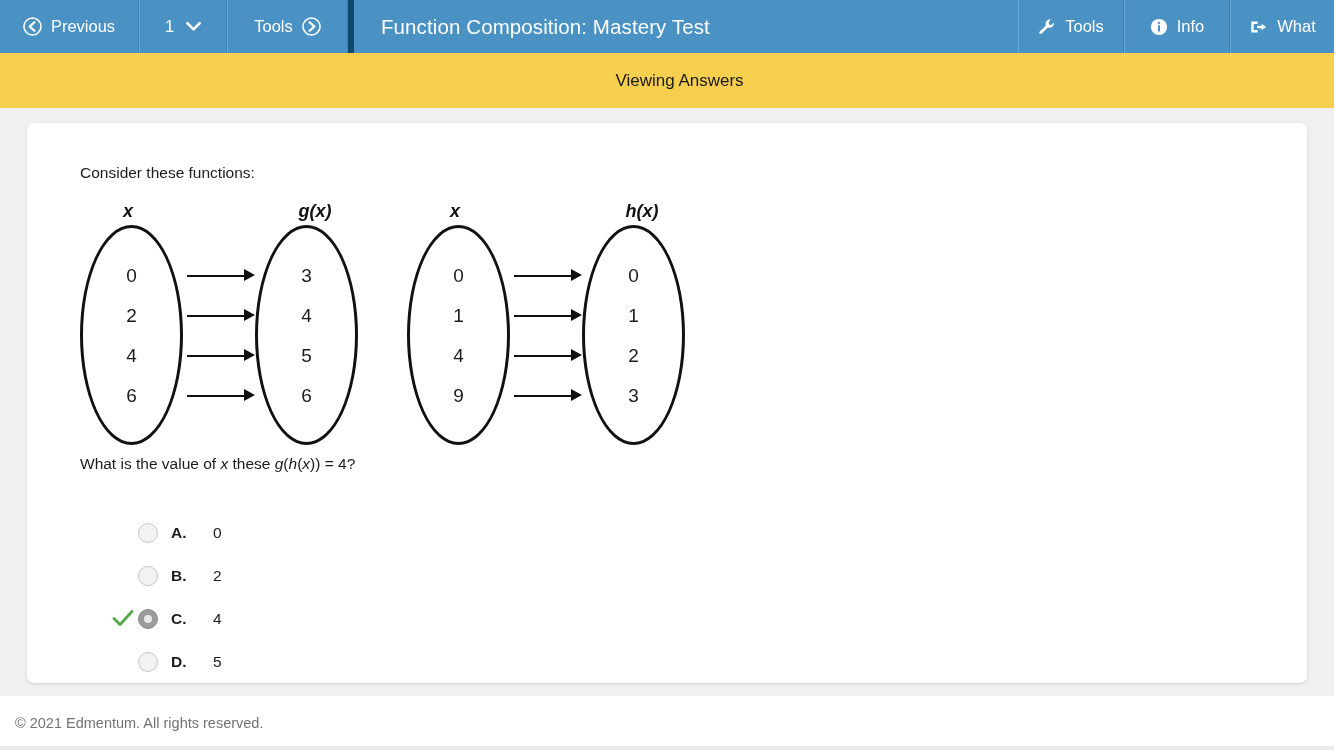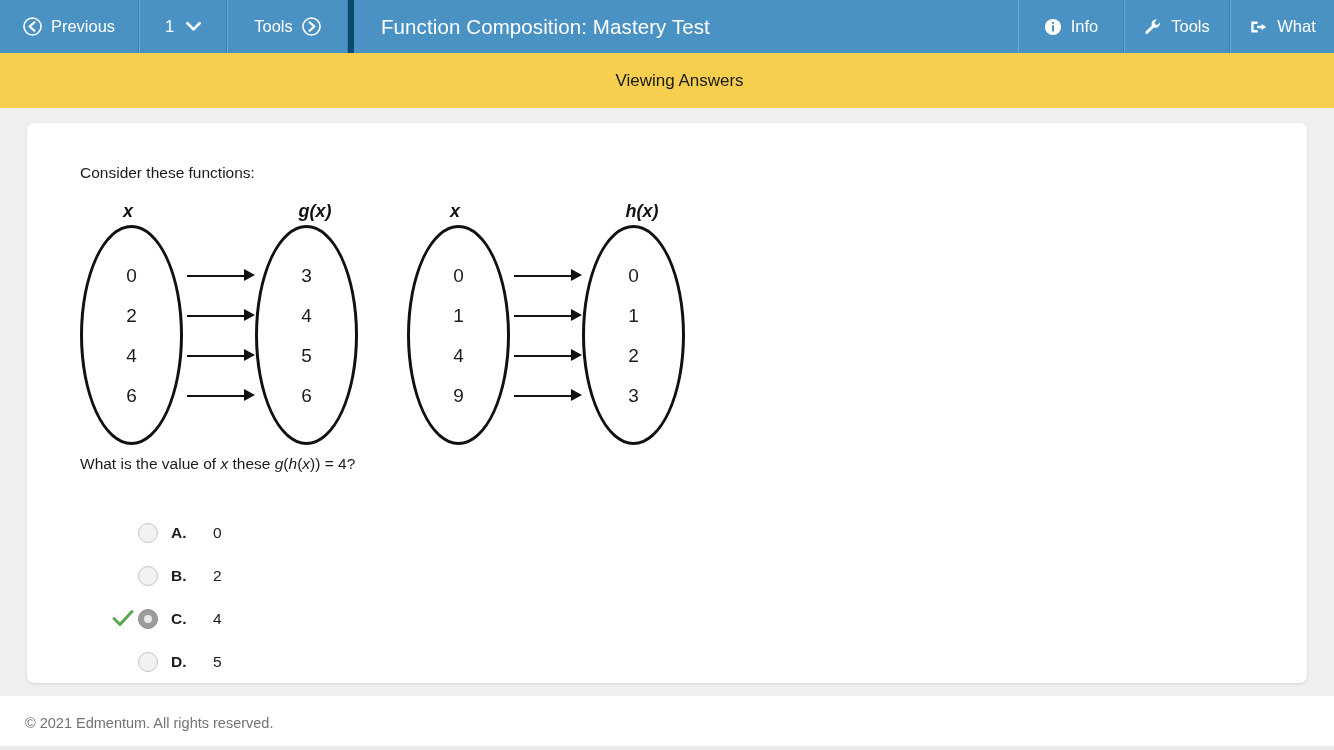--- a/index.html
+++ b/index.html
@@ -264,21 +264,21 @@
   .footer {
     position: absolute;
     top: 696px; left: 0;
     width: 1334px;
     height: 54px;
     background: #ffffff;
     display: flex;
     align-items: center;
   }
   .footer-text {
-    padding-left: 25px;
+    padding-left: 15px;
     font-size: 14.5px;
     color: #737373;
   }
   .scrollbar-track {
     position: absolute;
     bottom: 0; left: 0;
     width: 1334px; height: 4px;
     background: #ebebeb;
   }
 </style>
@@ -311,40 +311,40 @@
     <span class="icon">
       <svg width="19" height="19" viewBox="0 0 20 20">
         <circle cx="10" cy="10" r="9" fill="none" stroke="#ffffff" stroke-width="1.7"></circle>
         <path d="M8 5.5 L13 10 L8 14.5" fill="none" stroke="#ffffff" stroke-width="2.4" stroke-linecap="round" stroke-linejoin="round"></path>
       </svg>
     </span>
   </div>
 
   <div class="title-wrap">
     <span class="title-text">Function Composition: Mastery Test</span>
+  </div>
+
+  <div class="nav-btn tools">
+    <span class="icon">
+      <svg width="18" height="18" viewBox="0 0 20 20">
+        <path d="M14.3 1.6a5 5 0 0 0-5.6 6.6L1.9 15a1.6 1.6 0 0 0 2.3 2.3l6.8-6.8a5 5 0 0 0 6.6-5.6l-2.8 2.8-2.4-.6-.6-2.4z" fill="#ffffff"></path>
+      </svg>
+    </span>
+    <span>Tools</span>
   </div>
 
   <div class="nav-btn info">
     <span class="icon">
       <svg width="18" height="18" viewBox="0 0 20 20">
         <circle cx="10" cy="10" r="9" fill="#ffffff"></circle>
         <rect x="8.9" y="8" width="2.2" height="7" fill="#4a92c4"></rect>
         <circle cx="10" cy="5.4" r="1.3" fill="#4a92c4"></circle>
       </svg>
     </span>
     <span>Info</span>
-  </div>
-
-  <div class="nav-btn tools">
-    <span class="icon">
-      <svg width="18" height="18" viewBox="0 0 20 20">
-        <path d="M14.3 1.6a5 5 0 0 0-5.6 6.6L1.9 15a1.6 1.6 0 0 0 2.3 2.3l6.8-6.8a5 5 0 0 0 6.6-5.6l-2.8 2.8-2.4-.6-.6-2.4z" fill="#ffffff"></path>
-      </svg>
-    </span>
-    <span>Tools</span>
   </div>
 
   <div class="nav-btn exit">
     <span class="icon">
       <svg width="19" height="18" viewBox="0 0 20 20">
         <path d="M2 4 h7 v2.6 H4.6 v6.8 H9 V16 H2 z" fill="#ffffff"></path>
         <path d="M9.5 10 h7" stroke="#ffffff" stroke-width="2.6" stroke-linecap="round"></path>
         <path d="M13.5 6.3 L17.6 10 L13.5 13.7 z" fill="#ffffff"></path>
       </svg>
     </span>

